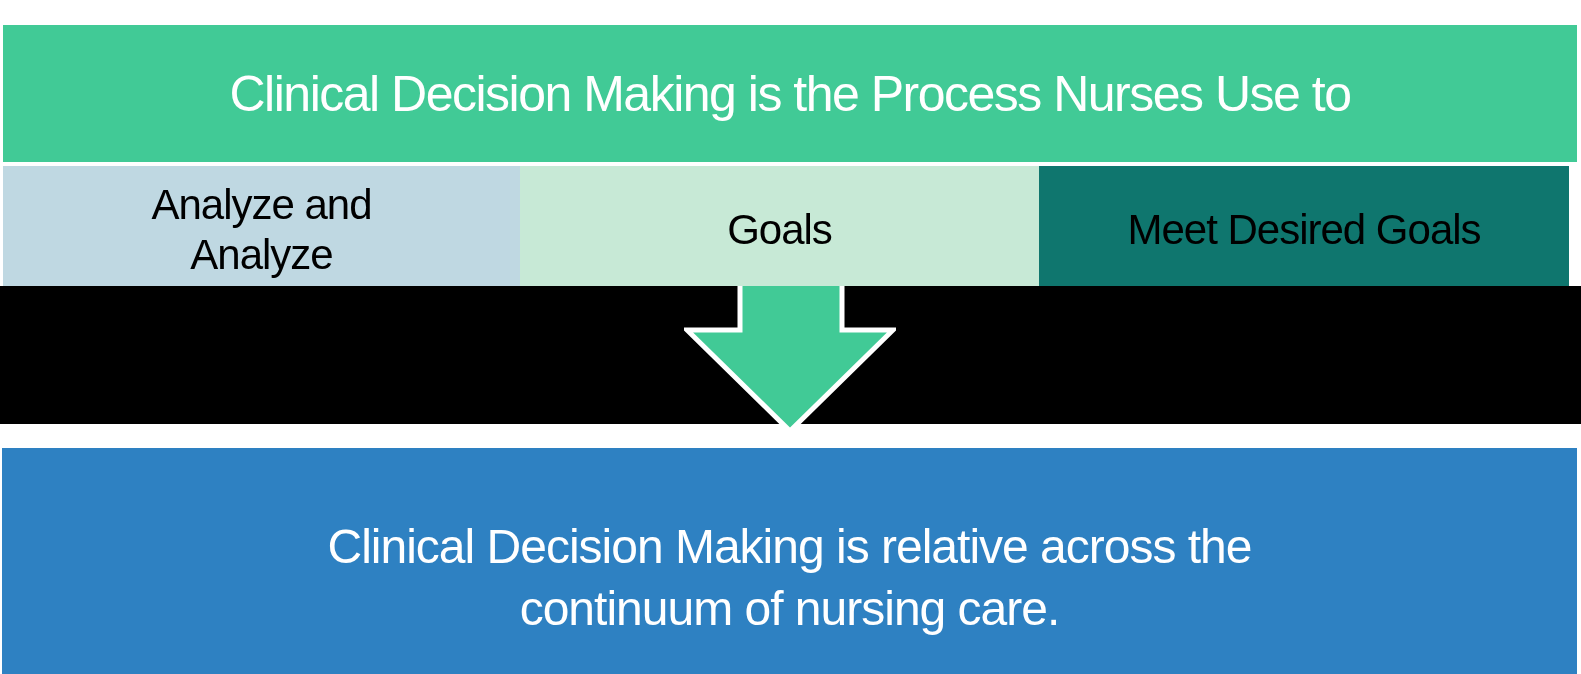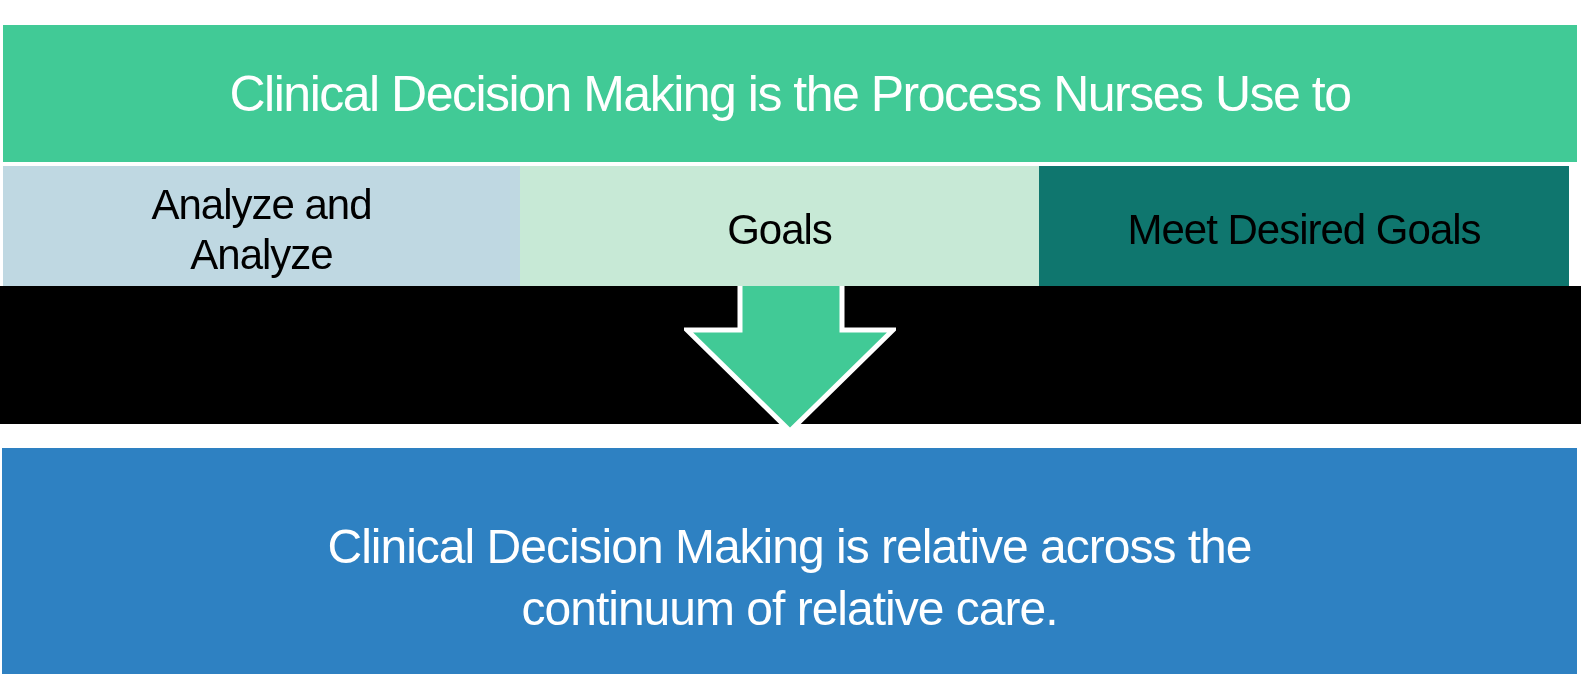--- a/index.html
+++ b/index.html
@@ -127,16 +127,16 @@
   <div class="band"></div>
 
   <div class="arrow-clip">
     <svg width="206" height="160" viewBox="0 0 206 160" xmlns="http://www.w3.org/2000/svg">
       <polygon points="53,0 155,0 155,52 206,52 103,153 0,52 53,52" fill="#41ca96" stroke="#ffffff" stroke-width="5" stroke-linejoin="miter"></polygon>
     </svg>
   </div>
 
   <div class="conclusion">
     <div class="line">Clinical Decision Making is relative across the</div>
-    <div class="line">continuum of relative care.</div>
+    <div class="line">continuum of nursing care.</div>
   </div>
 
 </div>
 
 </body></html>

